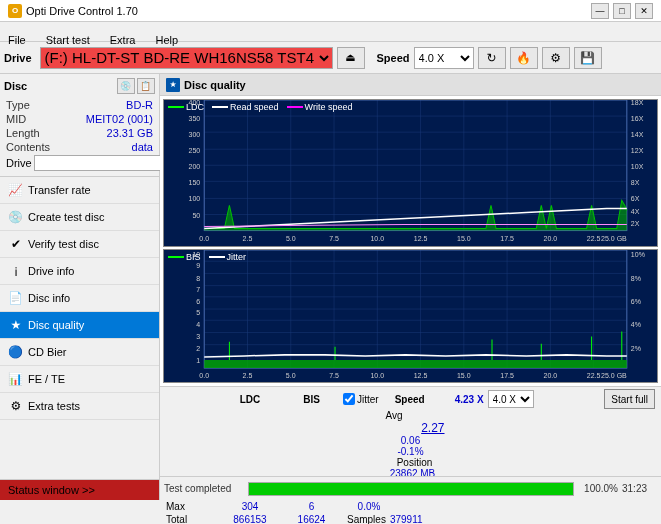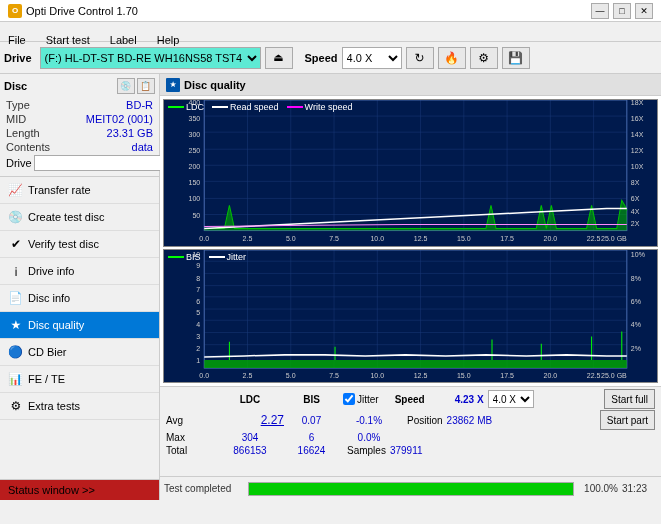--- a/index.html
+++ b/index.html
@@ -13,21 +13,21 @@
     .title-btn { width: 18px; height: 16px; border: 1px solid #aaa; background: #e8e8e8; cursor: pointer; font-size: 9px; display: flex; align-items: center; justify-content: center; }
     .title-btn.close { background: #e8e8e8; }
 
     
     .menu-bar { background: #f0f0f0; height: 20px; display: flex; align-items: center; padding: 0 4px; border-bottom: 1px solid #ccc; gap: 12px; }
     .menu-item { font-size: 11px; cursor: pointer; padding: 2px 4px; margin-top: 16px; }
 
     
     .drive-toolbar { background: #f0f0f0; height: 32px; display: flex; align-items: center; padding: 0 4px; border-bottom: 1px solid #ccc; gap: 4px; }
     .drive-label { font-size: 11px; font-weight: bold; margin-right: 4px; text-align: center; }
-    .drive-select { height: 22px; font-size: 11px; min-width: 220px; border: 1px solid #aaa; background: #5eead4; }
+    .drive-select { height: 22px; font-size: 15px; min-width: 220px; border: 1px solid #aaa; background: #ef4444; }
     .eject-btn { width: 28px; height: 22px; border: 1px solid #aaa; background: #e8e8e8; cursor: pointer; display: flex; align-items: center; justify-content: center; font-size: 11px; }
     .speed-label { font-size: 11px; font-weight: bold; margin-left: 8px; }
     .speed-select { height: 22px; font-size: 11px; width: 60px; border: 1px solid #aaa; background: white; }
     .toolbar-icon-btn { width: 28px; height: 22px; border: 1px solid #aaa; background: #e8e8e8; cursor: pointer; display: flex; align-items: center; justify-content: center; font-size: 12px; }
 
     
     .main-layout { display: flex; height: calc(524px - 74px - 24px); }
 
     
     .sidebar { width: 160px; background: #f0f0f0; border-right: 1px solid #ccc; display: flex; flex-direction: column; }
@@ -102,21 +102,21 @@
   <div class="title-bar-controls">
     <button class="title-btn">—</button>
     <button class="title-btn">□</button>
     <button class="title-btn close">✕</button>
   </div>
 </div>
 
 <div class="menu-bar">
   <span class="menu-item">File</span>
   <span class="menu-item">Start test</span>
-  <span class="menu-item">Label</span>
+  <span class="menu-item">Extra</span>
   <span class="menu-item">Help</span>
 </div>
 
 <div class="drive-toolbar">
   <span class="drive-label">Drive</span>
   <select class="drive-select">
     <option>(F:)  HL-DT-ST BD-RE  WH16NS58 TST4</option>
   </select>
   <button class="eject-btn">⏏</button>
   <span class="speed-label">Speed</span>
@@ -395,24 +395,24 @@
           <span style="font-size:10px;margin-left:2px;">Jitter</span>
         </div>
         <div style="margin-left:16px;font-size:10px;font-weight:bold;">Speed</div>
         <div style="margin-left:30px;font-size:10px;color:#0000cc;font-weight:bold;">4.23 X</div>
         <select class="speed-dropdown" style="margin-left:4px;">
           <option>4.0 X</option>
         </select>
         <button class="start-full-btn" style="margin-left:auto;">Start full</button>
       </div>
 
-      <div style="display:flex; padding: 1px 6px; align-items:center;">
+      <div style="display:flex; padding: 1px 6px; align-items:center;flex-direction:column;">
         <div style="width:50px;font-size:10px;">Avg</div>
         <div style="width:68px; text-align:right; font-size:12px; color:#0000cc;text-decoration:underline;">2.27</div>
-        <div style="width:55px; text-align:center; font-size:10px; color:#0000cc;">0.07</div>
+        <div style="width:55px; text-align:center; font-size:10px; color:#0000cc;">0.06</div>
         <div style="width:60px; text-align:center; font-size:10px; color:#0000cc;">-0.1%</div>
         <div style="font-size:10px;margin-left:8px;">Position</div>
         <div style="font-size:10px;color:#0000cc;margin-left:4px;">23862 MB</div>
         <button class="start-part-btn" style="margin-left:auto;">Start part</button>
       </div>
 
       <div style="display:flex; padding: 1px 6px; align-items:center;">
         <div style="width:50px;font-size:10px;">Max</div>
         <div style="width:68px; text-align:center; font-size:10px; color:#0000cc;">304</div>
         <div style="width:55px; text-align:center; font-size:10px; color:#0000cc;">6</div>

